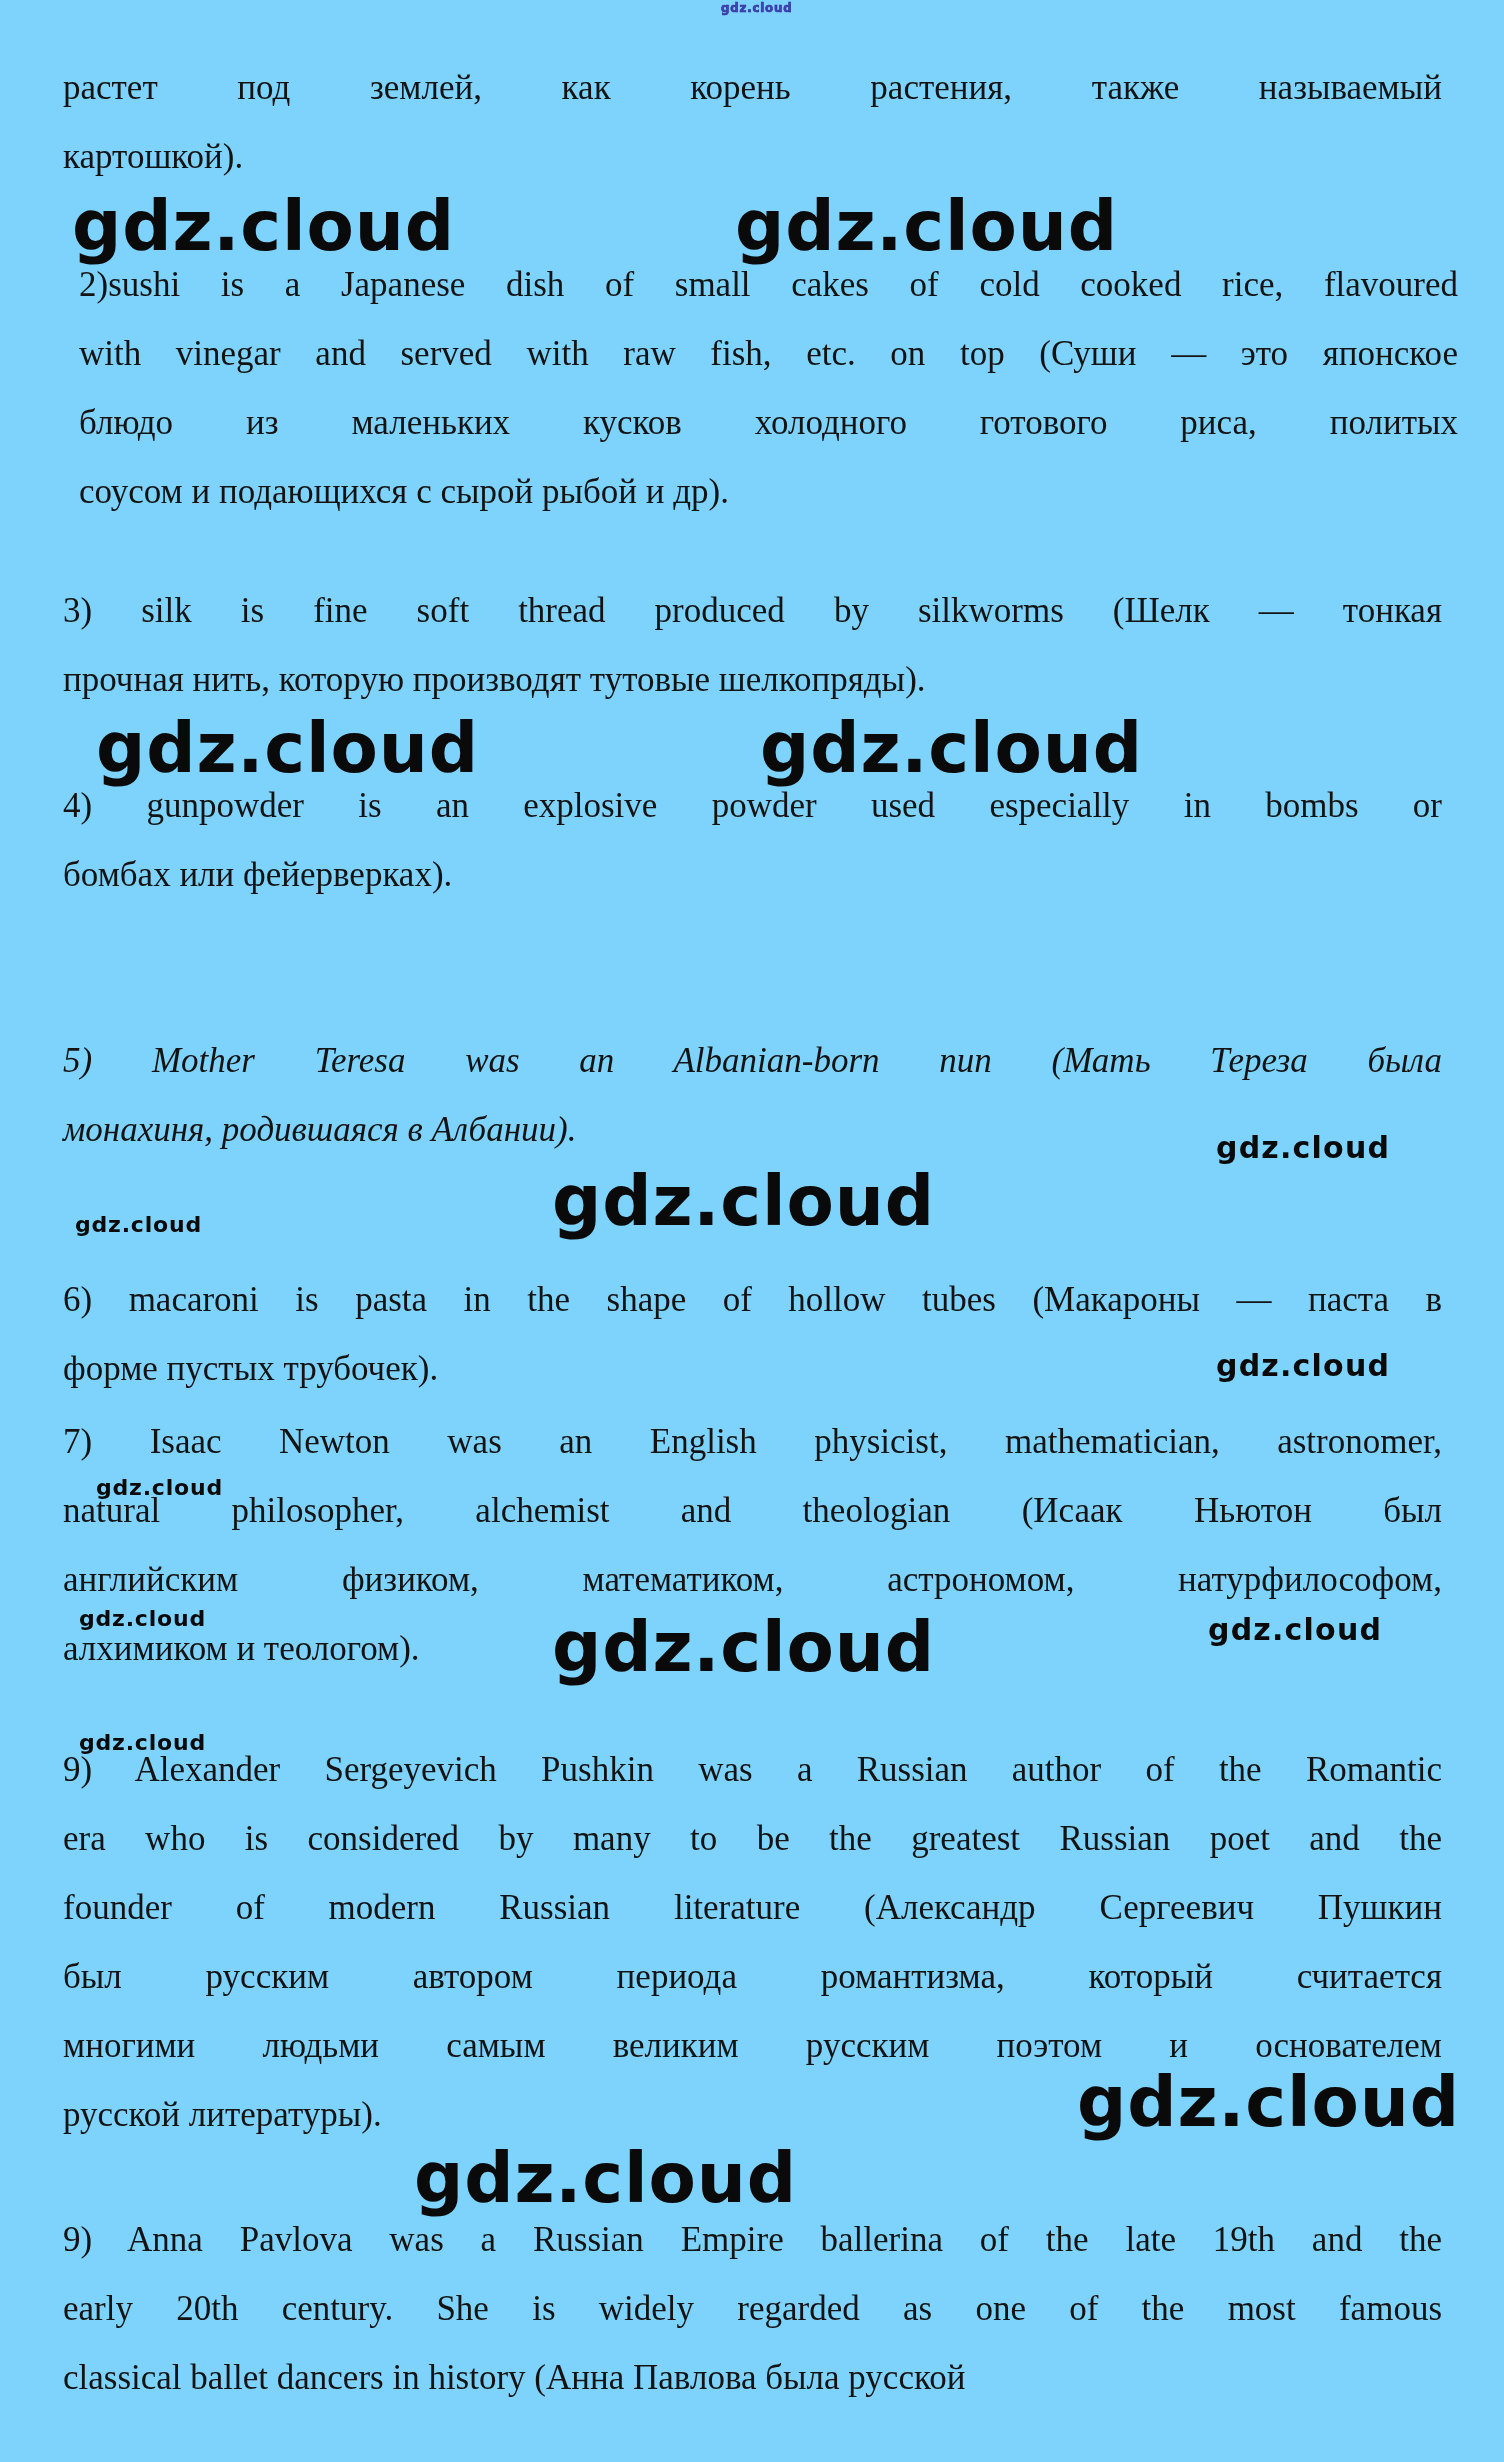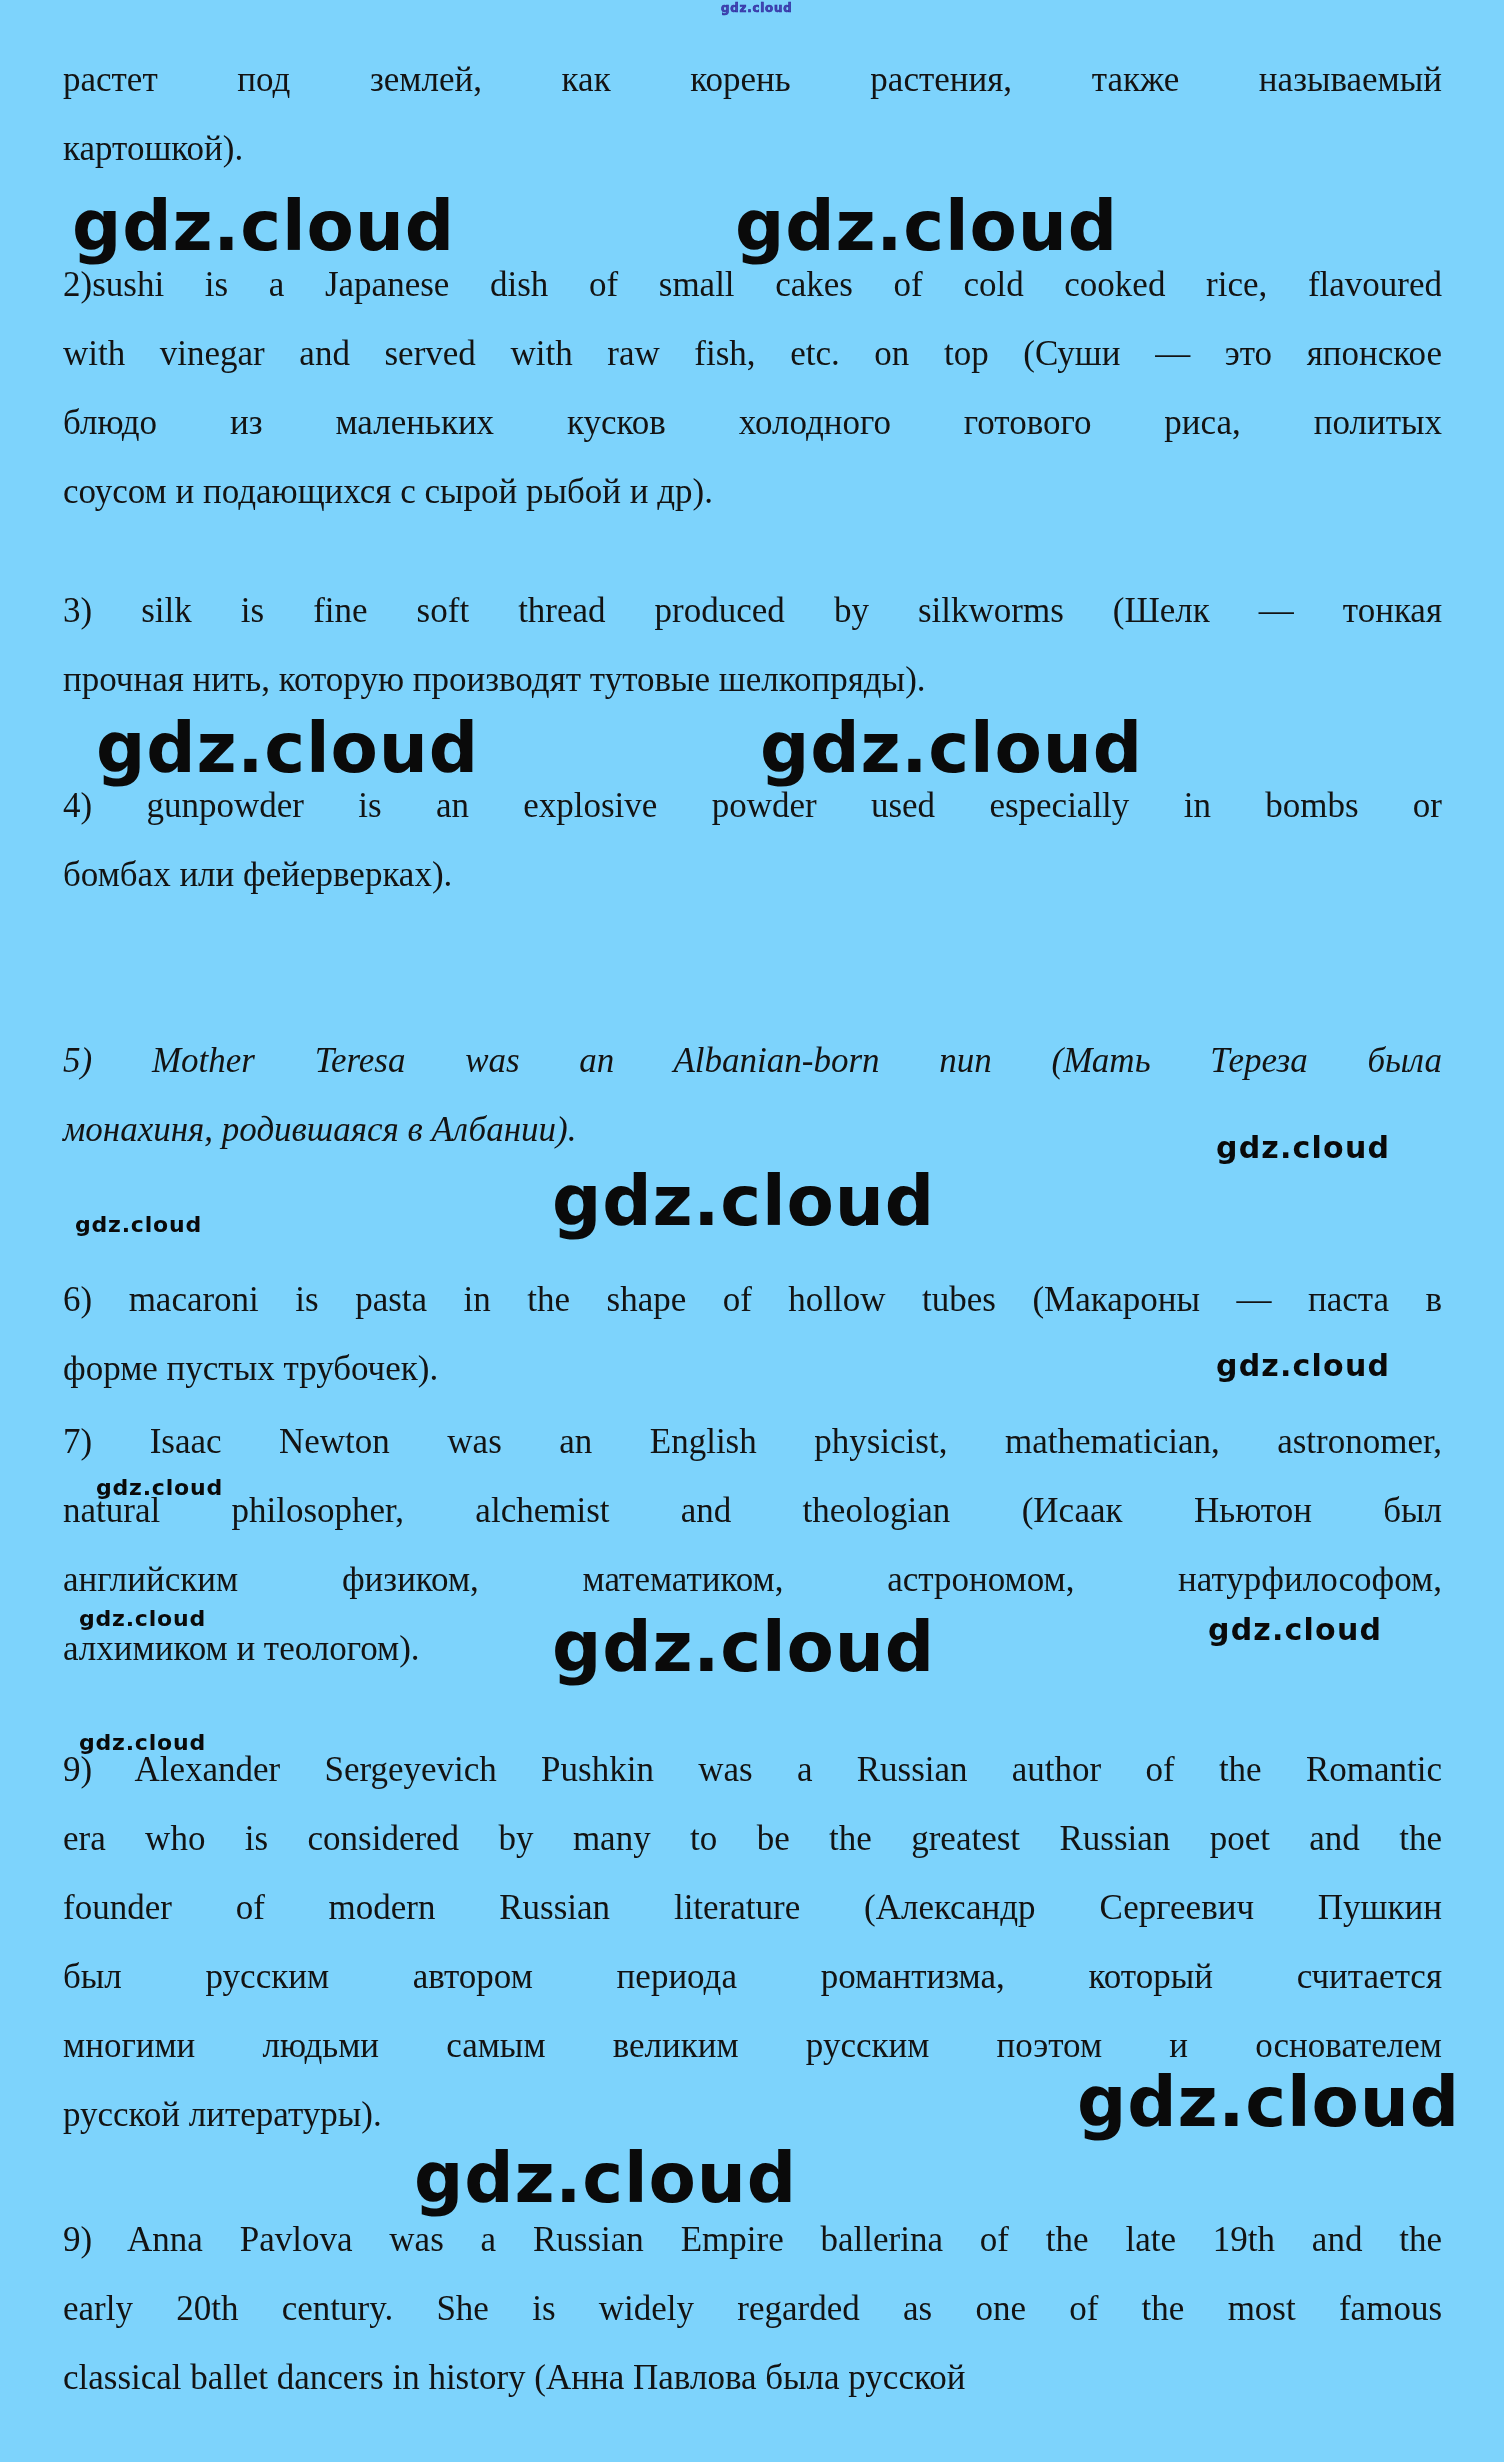--- a/index.html
+++ b/index.html
@@ -41,29 +41,29 @@
     -webkit-text-stroke: 0.6px #2c2c9c;
   }
 </style>
 </head>
 <body>
 
 <div class="page">
 
   <div class="wm wm-top" style="top:3.2px; left:721px;">gdz.cloud</div>
 
-  <div class="para" style="top:45px;">
+  <div class="para" style="top:53px;">
     <div class="ln just">растет под землей, как корень растения, также называемый</div>
     <div class="ln last">картошкой).</div>
   </div>
 
   <div class="wm wm-lg" style="top:192px; left:72px;">gdz.cloud</div>
   <div class="wm wm-lg" style="top:192px; left:735px;">gdz.cloud</div>
 
-  <div class="para" style="top:250px;">
+  <div class="para" style="top:250px;margin-left:16px;">
     <div class="ln just">2)sushi is a Japanese dish of small cakes of cold cooked rice, flavoured</div>
     <div class="ln just">with vinegar and served with raw fish, etc. on top (Суши — это японское</div>
     <div class="ln just">блюдо из маленьких кусков холодного готового риса, политых</div>
     <div class="ln last">соусом и подающихся с сырой рыбой и др).</div>
   </div>
 
   <div class="para" style="top:576px;">
     <div class="ln just">3) silk is fine soft thread produced by silkworms (Шелк — тонкая</div>
     <div class="ln last">прочная нить, которую производят тутовые шелкопряды).</div>
   </div>

